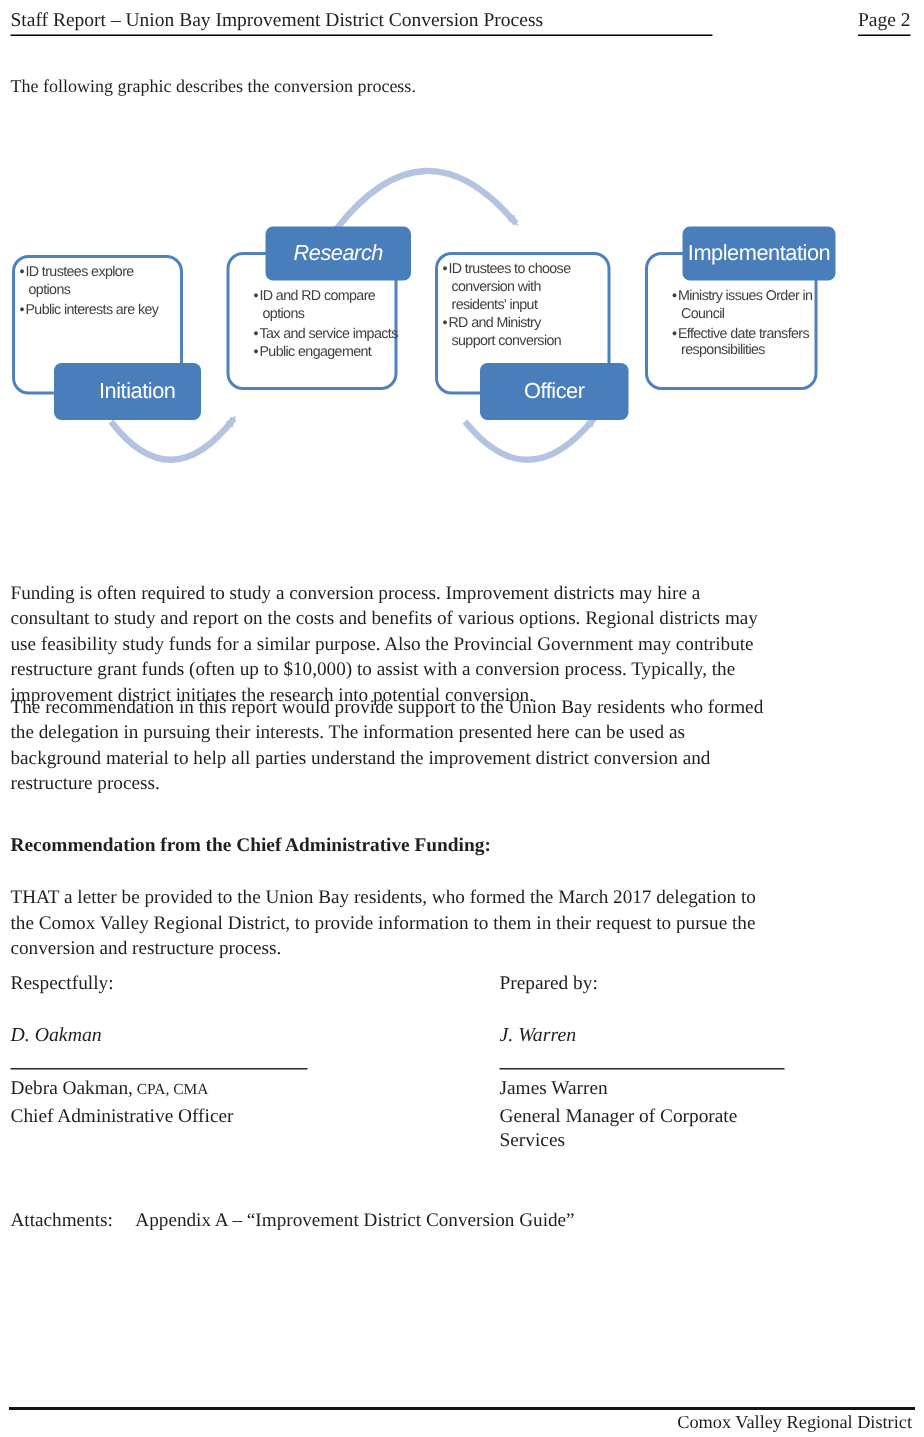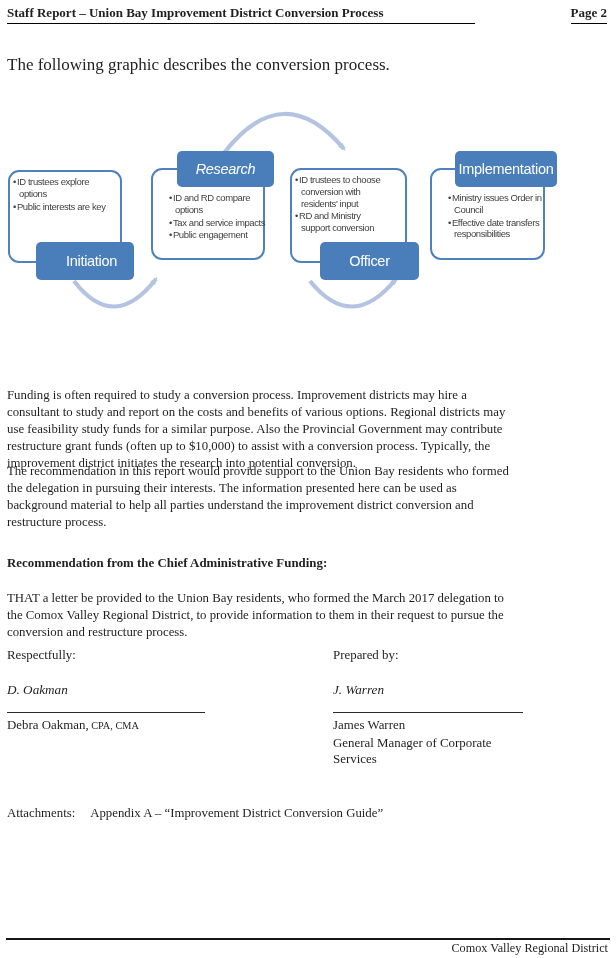--- a/index.html
+++ b/index.html
@@ -5,25 +5,25 @@
   html,body{margin:0;padding:0;background:#fff;}
   .page{
     position:relative;
     width:616px;height:958px;
     background:#ffffff;
     font-family:"Liberation Serif",serif;
     color:#1f1f1f;
     overflow:hidden;
   }
   
-  .hdr{position:absolute;top:5px;left:7px;right:9px;display:flex;justify-content:space-between;align-items:flex-start;font-weight:bold;font-size:13px;}
+  .hdr{position:absolute;top:5px;left:7px;right:9px;display:flex;justify-content:space-between;align-items:flex-start;font-weight:normal;font-size:13px;}
   .hdr-title{width:468px;border-bottom:1.7px solid #000;padding-bottom:2px;white-space:nowrap;overflow:hidden;}
   .hdr-page{border-bottom:1.7px solid #000;padding-bottom:2px;}
   
-  .intro{position:absolute;top:38px;left:7px;font-size:17px;}
+  .intro{position:absolute;top:38px;left:7px;font-size:12px;}
   
   .diagram{position:absolute;top:105px;left:0;width:616px;height:250px;font-family:"Liberation Sans",sans-serif;}
   .arcs{position:absolute;left:0;top:0;width:616px;height:250px;overflow:visible;}
   .arc{fill:none;stroke:var(--arrow,#b4c4e0);stroke-width:4.2px;}
   .arc-head{fill:var(--arrow,#b4c4e0);}
   .outer-box{position:absolute;background:#fff;border:2.5px solid var(--box-border,#4f81bd);border-radius:11px;box-sizing:border-box;}
   .bullets{margin:0;padding:4px 1px 0 3px;list-style:none;color:var(--bullet-text,#3f3f3f);font-size:9.5px;letter-spacing:-0.4px;line-height:1.24;}
   .bullets li{white-space:pre;padding-left:6px;text-indent:-6px;margin-bottom:1px;}
   .bullets li::before{content:"\2022";margin-right:1px;}
   .pad-top{padding-top:22px;padding-left:16px;}
@@ -138,20 +138,21 @@
   <div class="cao-heading">Recommendation from the Chief Administrative Funding:</div>
   <p class="para p3">THAT a letter be provided to the Union Bay residents, who formed the March 2017 delegation to
 the Comox Valley Regional District, to provide information to them in their request to pursue the
 conversion and restructure process.</p>
 
   <div class="sig-col sig-left">
     <div>Respectfully:</div>
     <div class="sig-script">D. Oakman</div>
     <div class="sig-line sig-line-l"></div>
     <div class="sig-name"><span>Debra Oakman,</span><span class="sig-suffix"> CPA, CMA</span></div>
+    <div class="sig-title">Chief Administrative Officer</div>
   </div>
 
   <div class="sig-col sig-right">
     <div>Prepared by:</div>
     <div class="sig-script">J. Warren</div>
     <div class="sig-line sig-line-r"></div>
     <div class="sig-name"><span>James Warren</span><span class="sig-suffix"></span></div>
     <div class="sig-title">General Manager of Corporate
 Services</div>
   </div>

